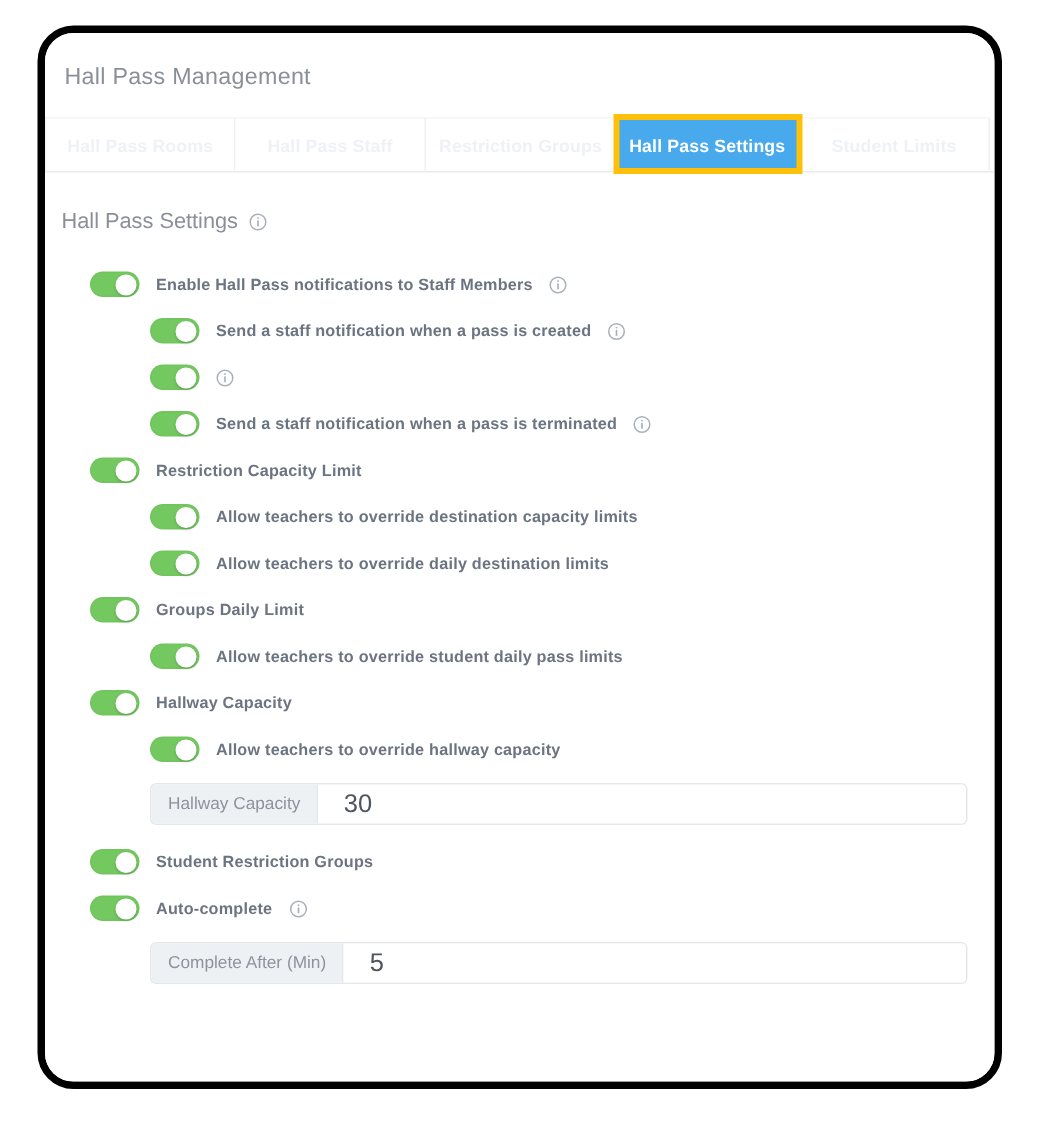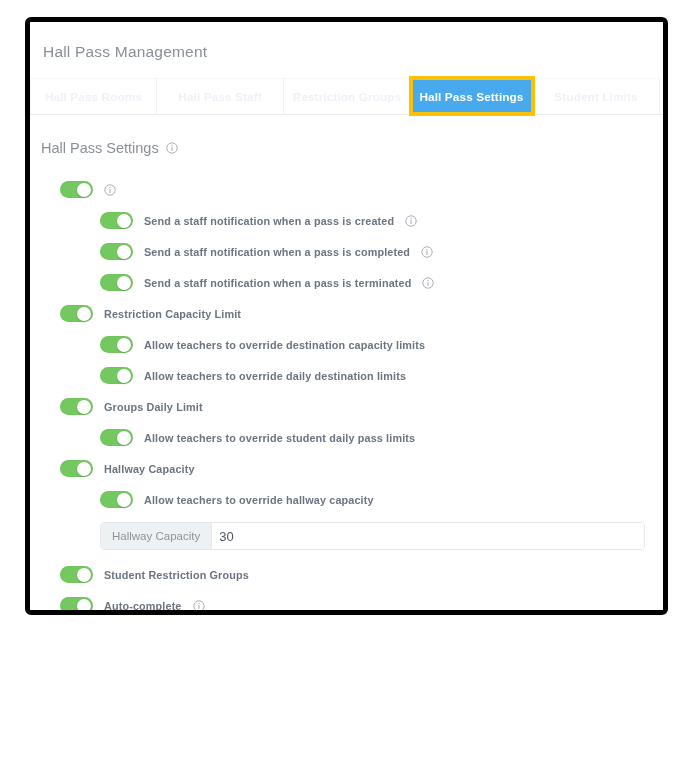--- a/index.html
+++ b/index.html
@@ -14,23 +14,23 @@
     font-family: "Liberation Sans", sans-serif;
     -webkit-font-smoothing: antialiased;
   }
 
   
   #frame {
     position: absolute;
     left: 25px;
     top: 17px;
     width: 643px;
-    height: 598px;
+    height: 709px;
     border: 5px solid #000000;
-    border-radius: 6px;
+    border-radius: 24px;
     box-sizing: border-box;
     background: #ffffff;
     overflow: hidden;
   }
 
   #card {
     position: absolute;
     left: 0;
     top: 0;
     right: 0;
@@ -169,22 +169,22 @@
     align-items: center;
     padding: 0 11px;
     font-size: 11.5px;
     color: #8d939c;
     white-space: nowrap;
   }
   .input-group .field {
     flex: 1 1 auto;
     display: flex;
     align-items: center;
-    padding: 0 7px;
-    font-size: 13px;
+    padding: 0 17px;
+    font-size: 17px;
     color: #4f555e;
     background: #ffffff;
   }
 </style>
 </head>
 <body>
 
 <div id="frame">
   <div id="card">
 
@@ -217,20 +217,21 @@
           <rect x="5.45" y="4.9" width="1.1" height="4" fill="#a9b0ba"></rect>
         </svg>
       </span>
     </div>
 
     <div class="settings" id="settings">
         <div class="row lvl0">
           <div class="toggle">
             <div class="knob"></div>
           </div>
+          <span class="label">Enable Hall Pass notifications to Staff Members</span>
           <span class="info-icon">
             <svg width="12" height="12" viewBox="0 0 12 12">
               <circle cx="6" cy="6" r="5.2" fill="none" stroke="#a9b0ba" stroke-width="1"></circle>
               <circle cx="6" cy="3.4" r="0.65" fill="#a9b0ba"></circle>
               <rect x="5.45" y="4.9" width="1.1" height="4" fill="#a9b0ba"></rect>
             </svg>
           </span>
         </div>
         <div class="row lvl1">
           <div class="toggle">
@@ -242,21 +243,20 @@
               <circle cx="6" cy="6" r="5.2" fill="none" stroke="#a9b0ba" stroke-width="1"></circle>
               <circle cx="6" cy="3.4" r="0.65" fill="#a9b0ba"></circle>
               <rect x="5.45" y="4.9" width="1.1" height="4" fill="#a9b0ba"></rect>
             </svg>
           </span>
         </div>
         <div class="row lvl1">
           <div class="toggle">
             <div class="knob"></div>
           </div>
-          <span class="label">Send a staff notification when a pass is completed</span>
           <span class="info-icon">
             <svg width="12" height="12" viewBox="0 0 12 12">
               <circle cx="6" cy="6" r="5.2" fill="none" stroke="#a9b0ba" stroke-width="1"></circle>
               <circle cx="6" cy="3.4" r="0.65" fill="#a9b0ba"></circle>
               <rect x="5.45" y="4.9" width="1.1" height="4" fill="#a9b0ba"></rect>
             </svg>
           </span>
         </div>
         <div class="row lvl1">
           <div class="toggle">
@@ -331,16 +331,22 @@
           </div>
           <span class="label">Auto-complete</span>
           <span class="info-icon">
             <svg width="12" height="12" viewBox="0 0 12 12">
               <circle cx="6" cy="6" r="5.2" fill="none" stroke="#a9b0ba" stroke-width="1"></circle>
               <circle cx="6" cy="3.4" r="0.65" fill="#a9b0ba"></circle>
               <rect x="5.45" y="4.9" width="1.1" height="4" fill="#a9b0ba"></rect>
             </svg>
           </span>
         </div>
+        <div class="input-row">
+          <div class="input-group">
+            <div class="addon">Complete After (Min)</div>
+            <div class="field">5</div>
+          </div>
+        </div>
       </div>
 
   </div>
 </div>
 
 </body></html>

